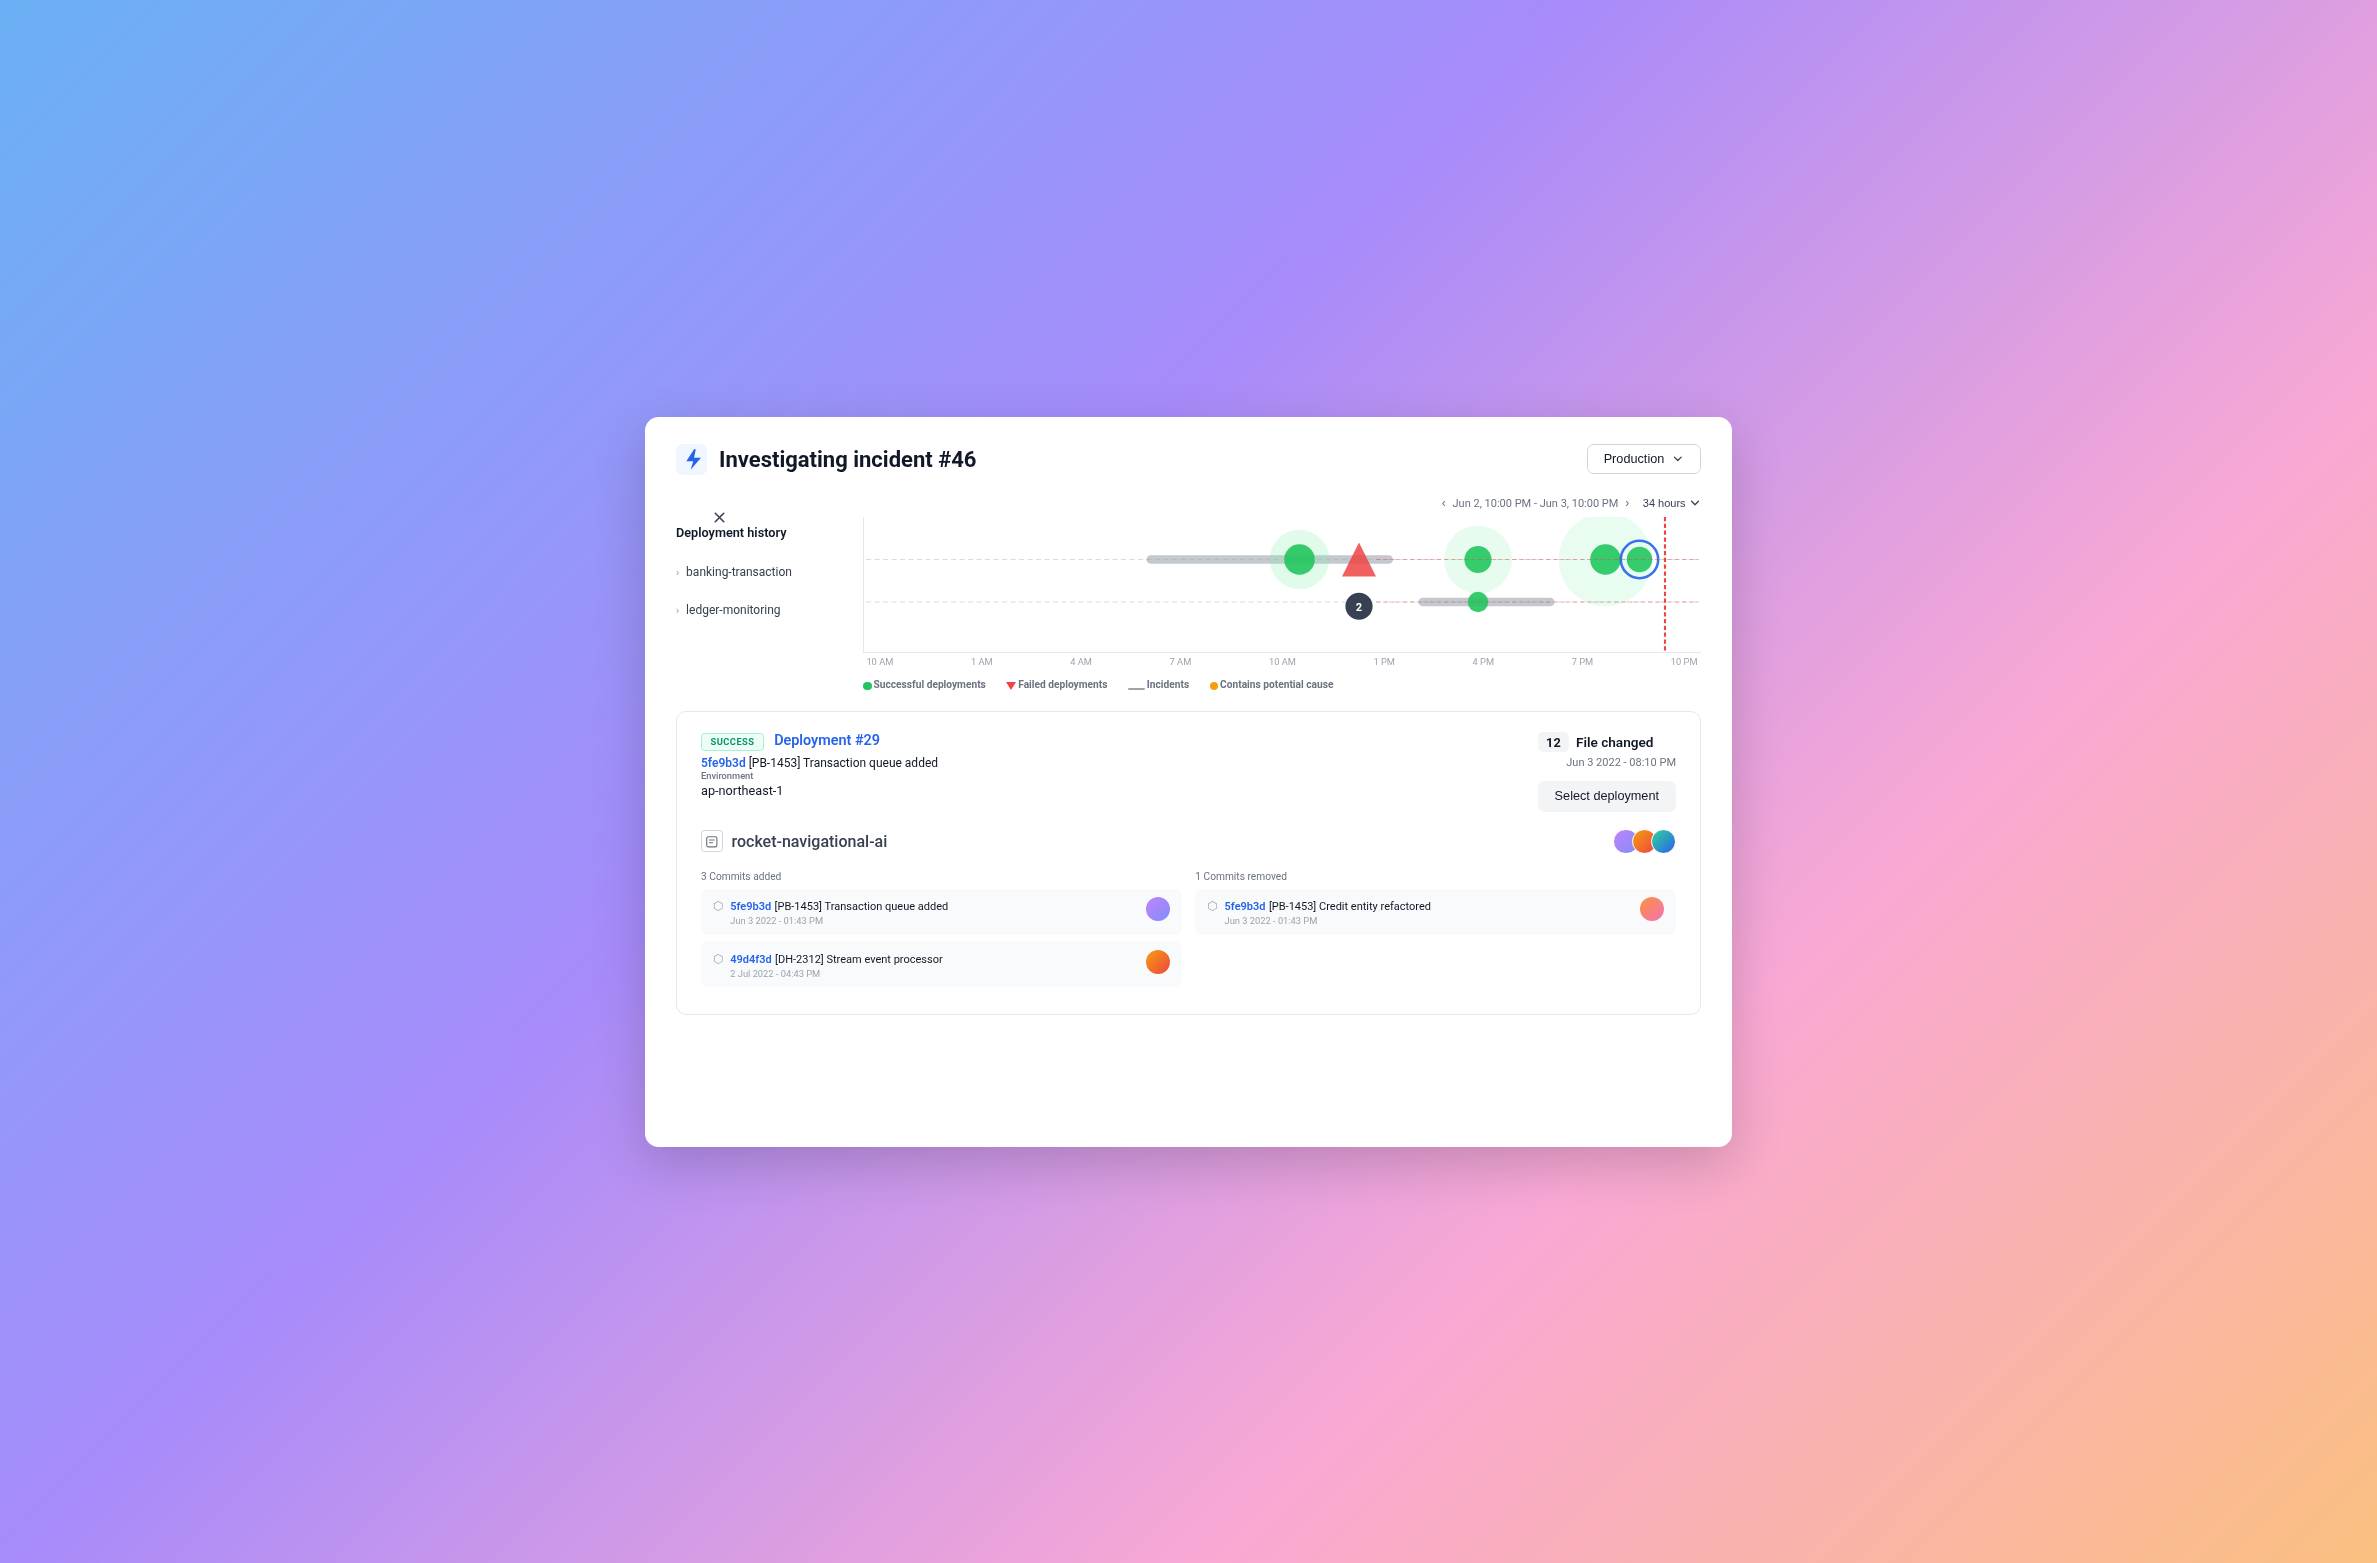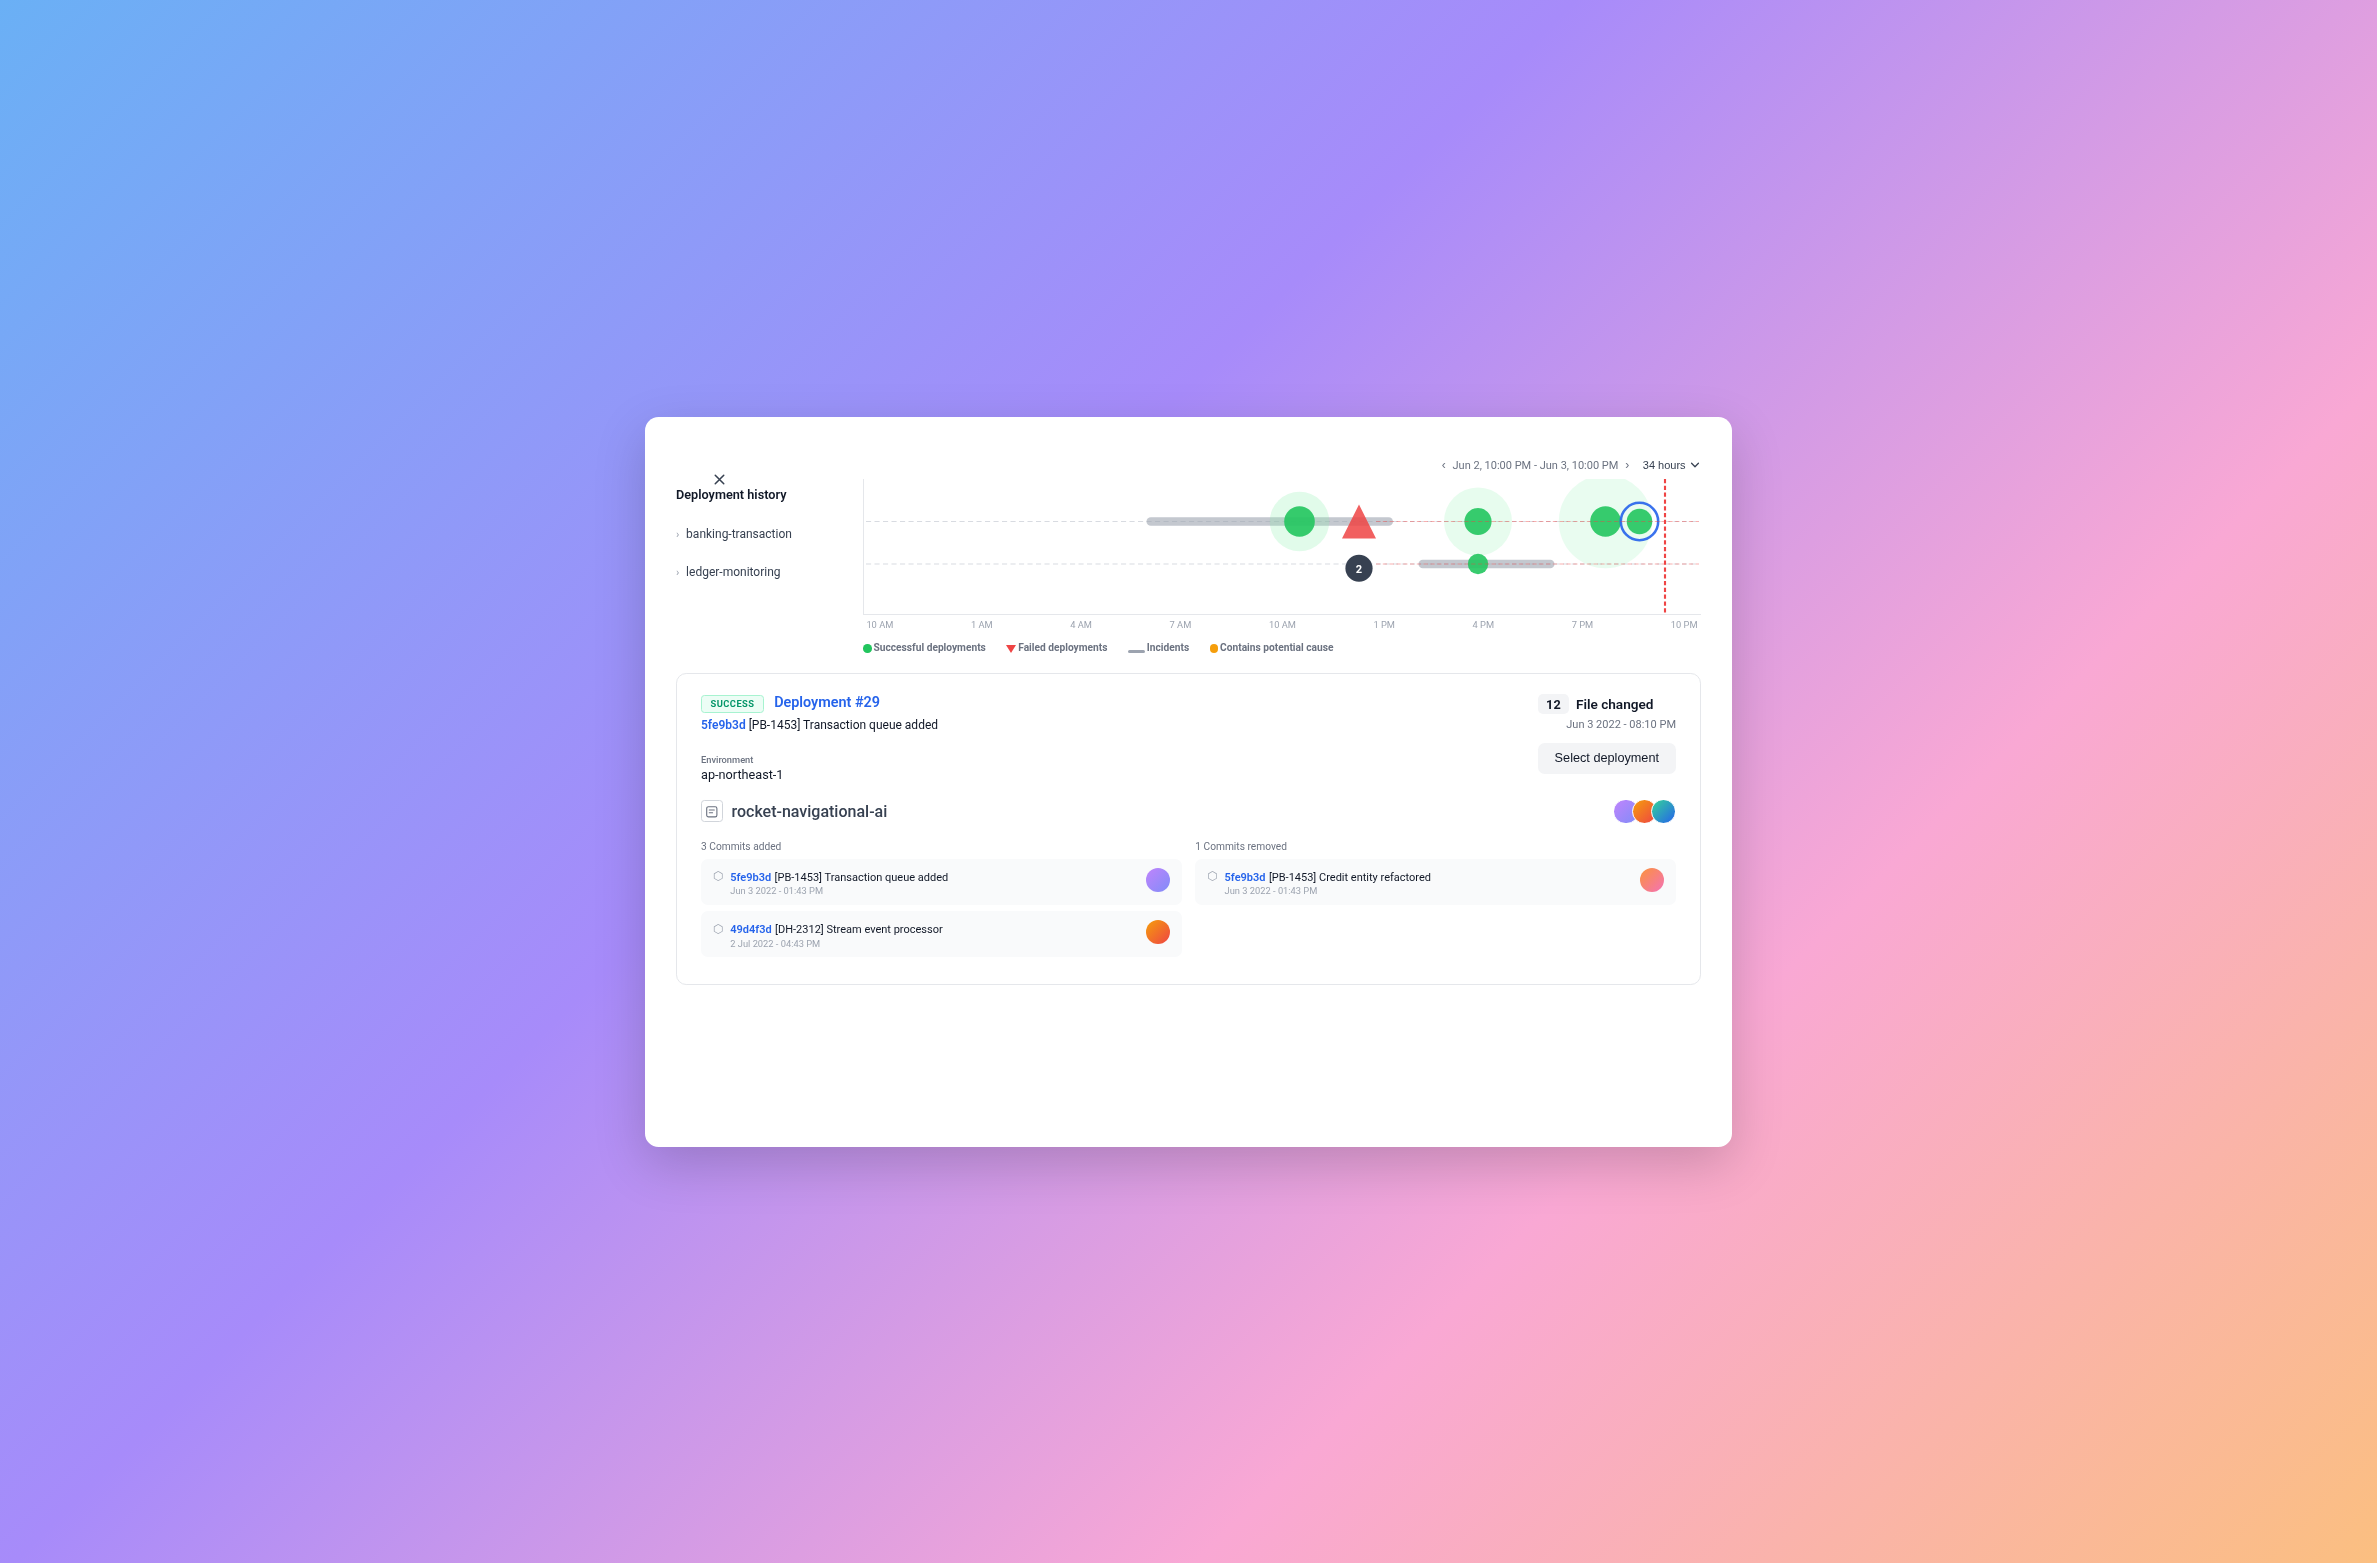--- a/index.html
+++ b/index.html
@@ -218,21 +218,21 @@
       font-size: 12px;
       color: #111827;
     }
     .commit-hash {
       color: #2563eb;
       font-weight: 600;
     }
     .env-label {
       font-size: 9.3px;
       color: #6b7280;
-      margin-top: 22px;
+      margin-top: 0;
       font-weight: 500;
     }
     .env-value {
       font-size: 12.7px;
       color: #111827;
       margin-top: 1.7px;
     }
     .file-changed-row {
       display: flex;
       align-items: center;
@@ -363,20 +363,35 @@
     .av1 { background: linear-gradient(135deg, #c084fc, #818cf8); }
     .av2 { background: linear-gradient(135deg, #f59e0b, #ef4444); }
     .av3 { background: linear-gradient(135deg, #34d399, #2563eb); }
     .av4 { background: linear-gradient(135deg, #fb923c, #f472b6); }
   </style>
 </head>
 <body>
 
 <div class="modal-container">
 
+  <div class="header-row">
+    <div class="header-left">
+      <svg class="logo-icon" viewBox="0 0 36 36" fill="none" xmlns="http://www.w3.org/2000/svg">
+        <rect width="36" height="36" rx="8" fill="#EFF6FF"></rect>
+        <path d="M21 6L12 20h8l-3 10 12-14h-8l2-10z" fill="#2563EB"></path>
+      </svg>
+      <span class="title">Investigating incident #46</span>
+    </div>
+    <button class="production-btn">
+      <span>Production</span>
+      <svg width="13.6" height="13.6" viewBox="0 0 16 16" fill="none">
+        <path d="M4 6l4 4 4-4" stroke="#374151" stroke-width="1.5" stroke-linecap="round" stroke-linejoin="round"></path>
+      </svg>
+    </button>
+  </div>
 
   <button class="close-btn" style="left:31px; top:24px; margin-top:0; position:relative; float:none; display:block; width:24px; margin-bottom:-24px;">
     <svg width="17" height="17" viewBox="0 0 20 20" fill="none">
       <path d="M5 5l10 10M15 5L5 15" stroke="#374151" stroke-width="1.8" stroke-linecap="round"></path>
     </svg>
   </button>
 
   <div style="display:flex; gap:0; margin-top:10.2px;">
 
     <div style="width:187px; padding-top:3.4px; flex-shrink:0;">

